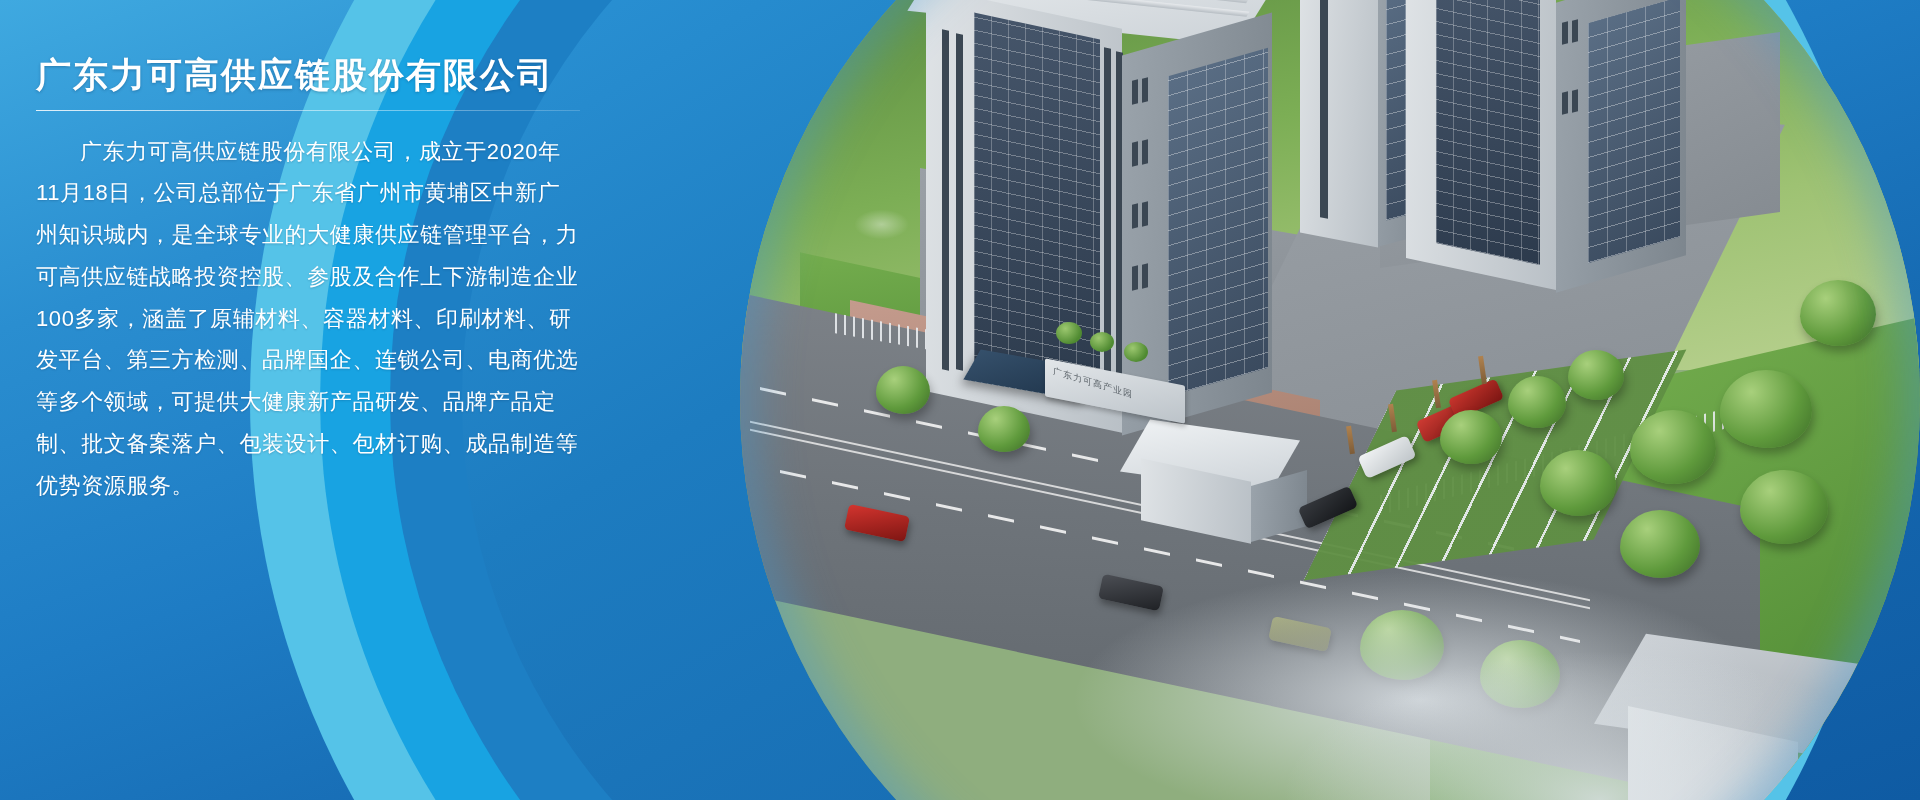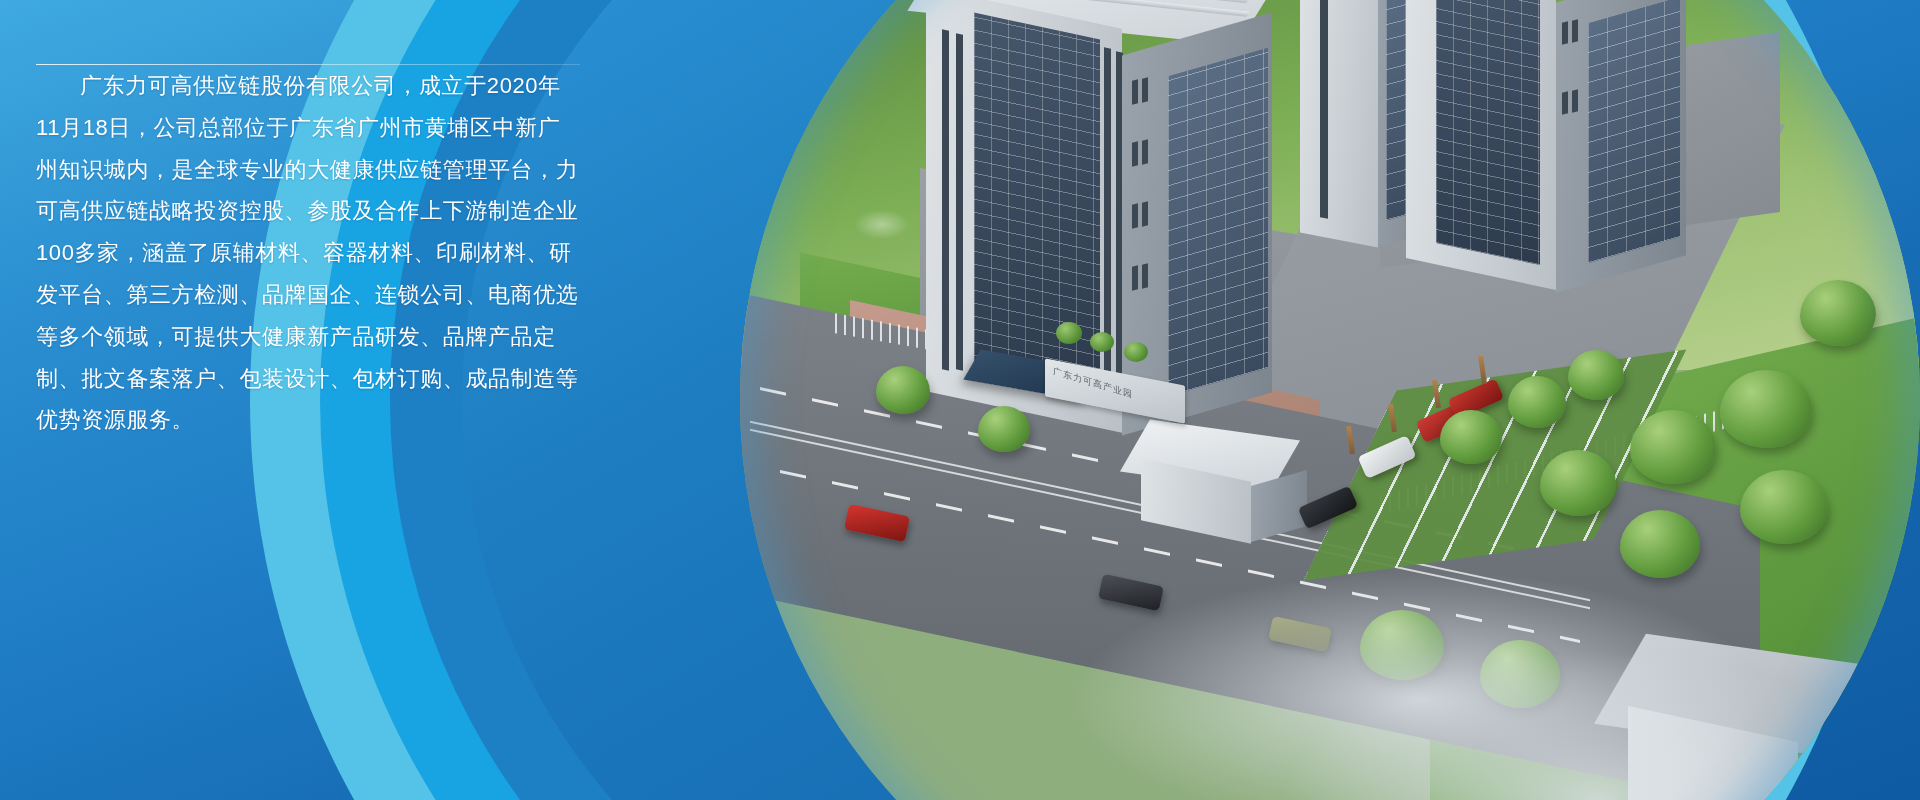--- a/index.html
+++ b/index.html
@@ -169,20 +169,21 @@
     line-height:1.3;
     text-shadow:0 1px 3px rgba(0,40,80,.30);
   }
   #title-rule {
     margin-top:12px;
     height:1px;
     width:100%;
     background:linear-gradient(90deg,rgba(255,255,255,.85),rgba(255,255,255,.18));
   }
   #body-copy {
+    margin-top:20px;
     color:#ffffff;
     font-size:22px;
     line-height:1.90;
     letter-spacing:.6px;
     text-shadow:0 1px 2px rgba(0,40,80,.22);
   }
   #body-copy p { margin:0; text-indent:2em; }
 </style>
 </head>
 <body>
@@ -325,19 +326,20 @@
         <span class="sign-text">广东力可高产业园</span>
       </div>
 
       <div class="haze" style="left:330px; top:760px; width:700px; height:260px;"></div>
       <div class="haze" style="left:540px; top:840px; width:640px; height:300px;"></div>
     </div>
     <div id="photo-feather"></div>
   </div>
 
   <div id="text-panel">
+    <h1 id="company-title">广东力可高供应链股份有限公司</h1>
     <div id="title-rule"></div>
     <div id="body-copy">
       <p>广东力可高供应链股份有限公司，成立于2020年11月18日，公司总部位于广东省广州市黄埔区中新广州知识城内，是全球专业的大健康供应链管理平台，力可高供应链战略投资控股、参股及合作上下游制造企业100多家，涵盖了原辅材料、容器材料、印刷材料、研发平台、第三方检测、品牌国企、连锁公司、电商优选等多个领域，可提供大健康新产品研发、品牌产品定制、批文备案落户、包装设计、包材订购、成品制造等优势资源服务。</p>
     </div>
   </div>
 
 </div>
 
 </body></html>

